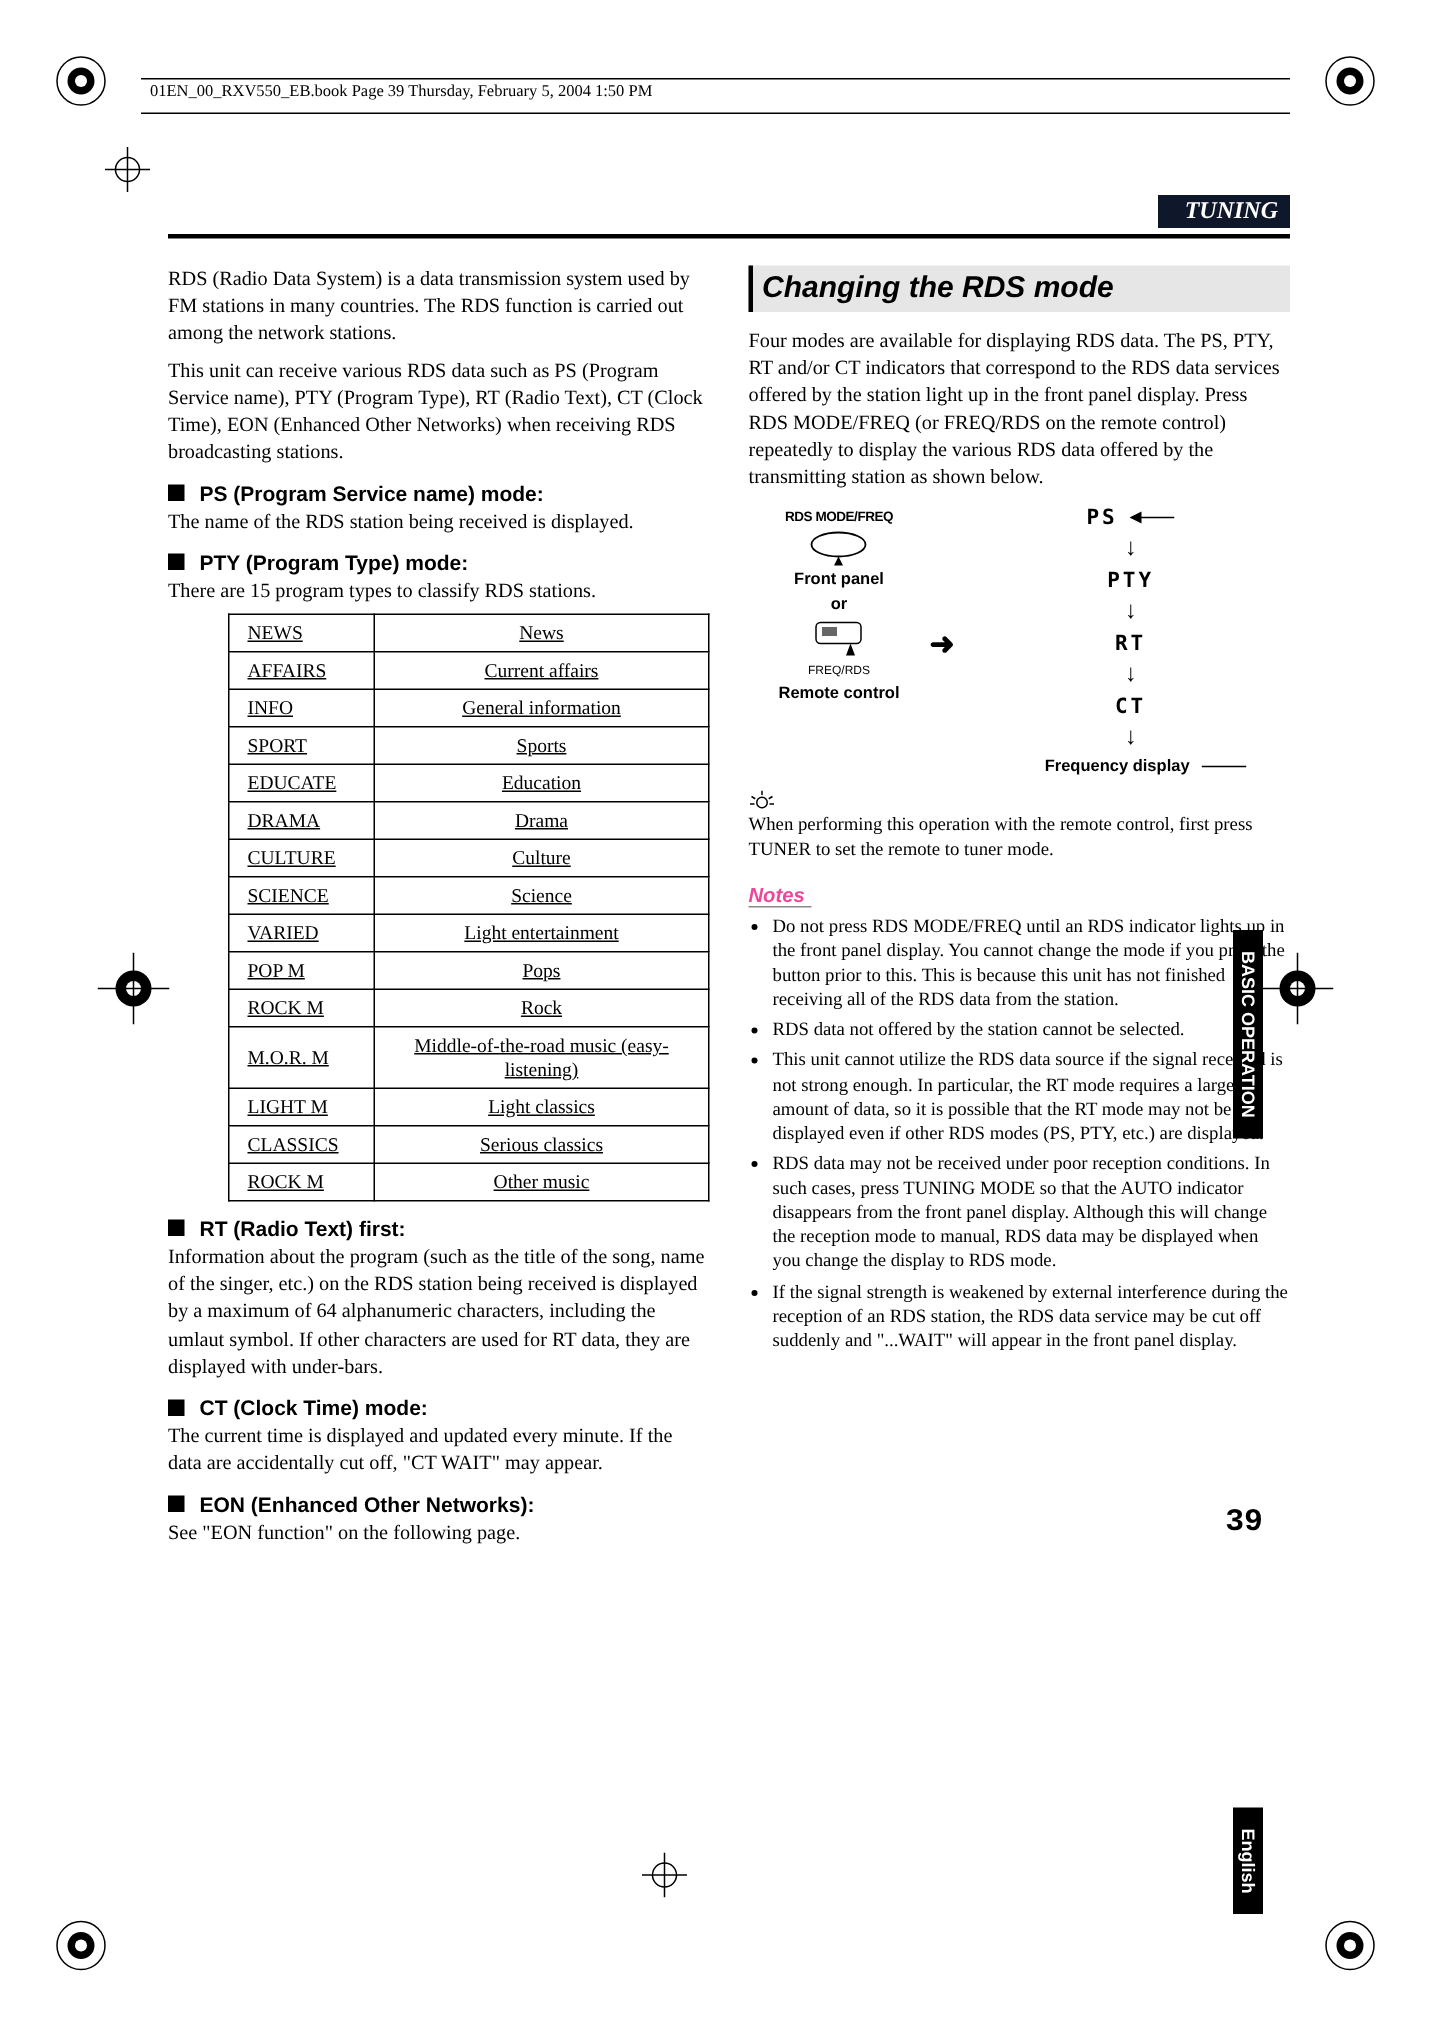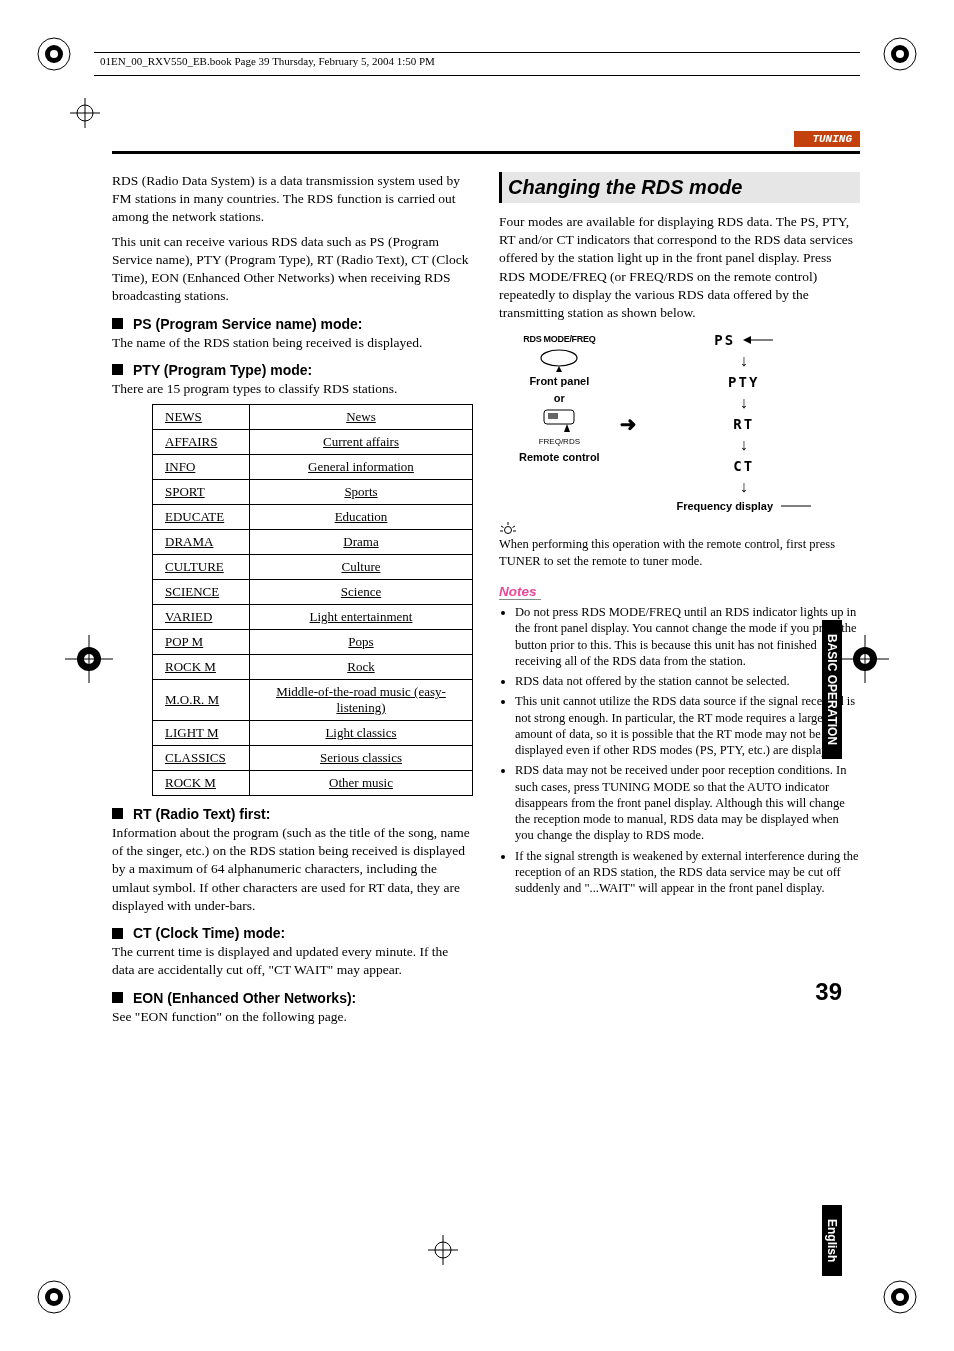--- a/index.html
+++ b/index.html
@@ -47,26 +47,26 @@
     left: 112px;
     right: 94px;
   }
 
   .section-banner-right {
     text-align: right;
     margin-bottom: 4px;
   }
   .section-banner-right span {
     display: inline-block;
-    background: #c2410c;
+    background: #0f172a;
     color: #fff;
-    font-size: 11px;
+    font-size: 16px;
     font-weight: bold;
     font-style: italic;
-    font-family: Liberation Mono, monospace;
+    font-family: Liberation Serif, serif;
     padding: 2px 8px 2px 18px;
   }
   .thick-rule {
     height: 3px;
     background: #000;
     margin-bottom: 18px;
   }
 
   .columns {
     display: flex;
@@ -177,24 +177,24 @@
     font-weight: bold;
     font-size: 12px;
     text-align: center;
     writing-mode: vertical-rl;
     padding: 14px 3px;
   }
 
   .page-num {
     position: absolute;
     right: 18px;
-    bottom: 26px;
-    font-family: Liberation Sans, sans-serif;
-    font-weight: bold;
-    font-size: 24px;
+    bottom: 10px;
+    font-family: Liberation Mono, monospace;
+    font-weight: bold;
+    font-size: 21px;
   }
 </style>
 </head>
 <body>
 
 <div class="reg-mark reg-tl">
     <svg width="48" height="48">
       <circle cx="24" cy="24" r="16" fill="none" stroke="#000"></circle>
       <circle cx="24" cy="24" r="9" fill="#000"></circle>
       <circle cx="24" cy="24" r="4" fill="#fff"></circle>
@@ -394,21 +394,21 @@
                 <polygon points="0,6 8,2 8,10" fill="#000"></polygon>
               </svg>
           </div>
           <span class="arrow-down">↓</span>
           <span>PTY</span>
           <span class="arrow-down">↓</span>
           <span>RT</span>
           <span class="arrow-down">↓</span>
           <span>CT</span>
           <span class="arrow-down">↓</span>
-          <div style="display:flex;align-items:center;gap:8px;">
+          <div style="display:flex;align-items:center;gap:8px;margin-left:20px;">
             <span class="small">Frequency display</span>
             <svg width="30" height="12">
                 <line x1="0" y1="6" x2="30" y2="6" stroke="#000"></line>
               </svg>
           </div>
         </div>
       </div>
 
       <div>
         <span class="tip-icon">

